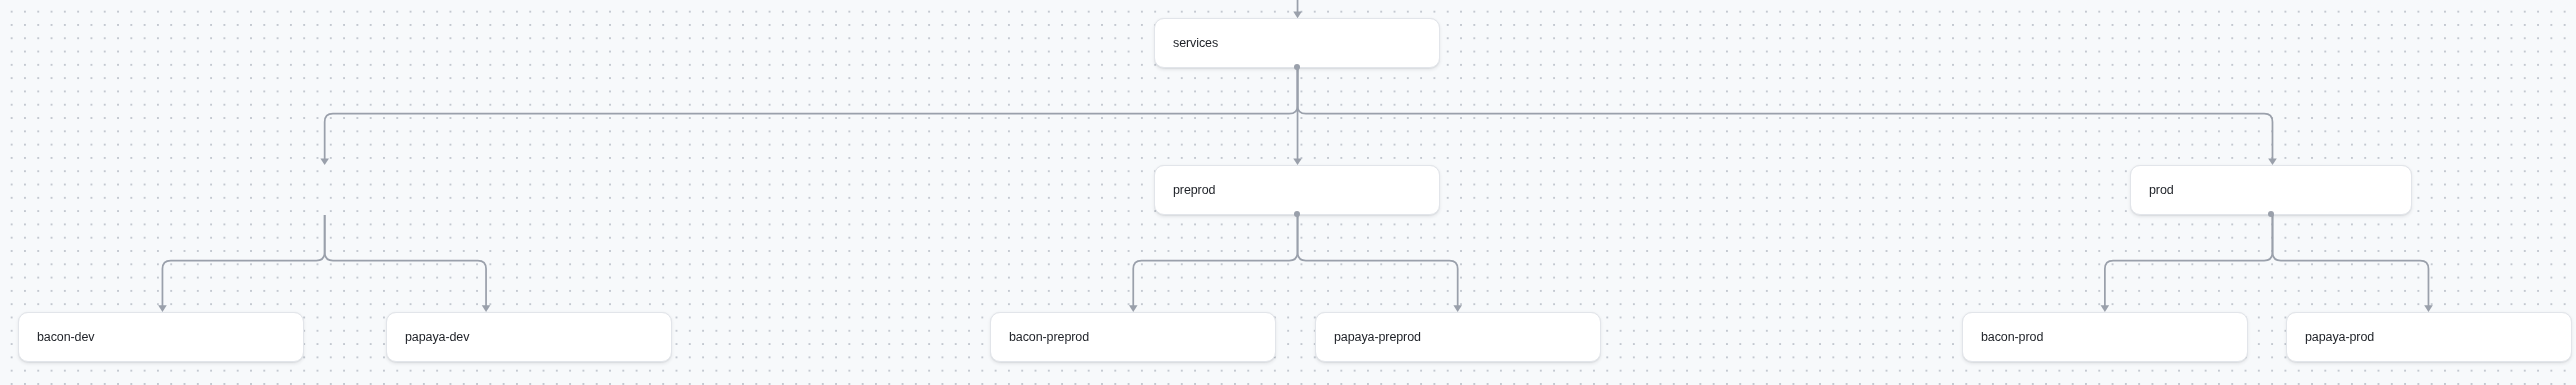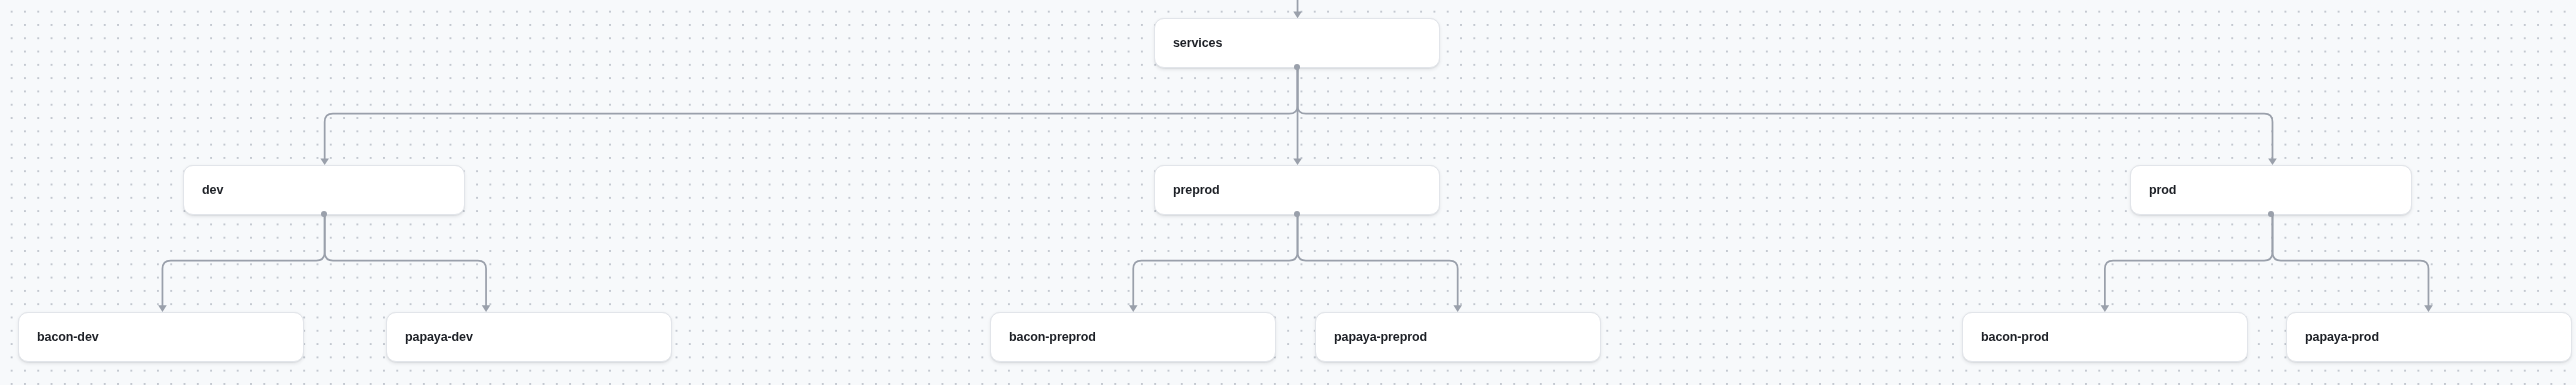--- a/index.html
+++ b/index.html
@@ -59,21 +59,21 @@
                 0 0.8px 0.8px rgba(28, 35, 48, 0.05);
     display: flex;
     align-items: center;
     z-index: 3;
     cursor: grab;
   }
   .node-label {
     padding-left: 18px;
     padding-right: 15px;
     font-size: 12.5px;
-    font-weight: 700;
+    font-weight: 400;
     letter-spacing: -0.1px;
     color: #1d2026;
     white-space: nowrap;
     line-height: 1;
   }
 
   
   .handle-source {
     position: absolute;
     left: 50%;
@@ -113,24 +113,20 @@
       <path d="M 2530.3 368 L 2540.7 368 L 2535.5 376 Z" class="edge-arrow"></path>
       <path d="M 2737.5 259 L 2737.5 304 Q 2737.5 314 2747.5 314 L 2915.5 314 Q 2925.5 314 2925.5 324 L 2925.5 373.5" class="edge-path"></path>
       <path d="M 2920.3 368 L 2930.7 368 L 2925.5 376 Z" class="edge-arrow"></path>
     </svg>
 
   <div class="flow-node" style="left: 1154px; top: 18px; width: 286px; height: 50px;">
     <span class="node-label">services</span>
     <span class="handle-source"></span>
   </div>
 
-  <div class="flow-node" style="left: 183px; top: 165px; width: 282px; height: 50px;">
-    <span class="node-label">dev</span>
-    <span class="handle-source"></span>
-  </div>
   <div class="flow-node" style="left: 1154px; top: 165px; width: 286px; height: 50px; text-align: center;">
     <span class="node-label">preprod</span>
     <span class="handle-source"></span>
   </div>
   <div class="flow-node" style="left: 2130px; top: 165px; width: 282px; height: 50px;">
     <span class="node-label">prod</span>
     <span class="handle-source"></span>
   </div>
 
   <div class="flow-node" style="left: 18px; top: 312px; width: 286px; height: 50px; align-items: center;">

